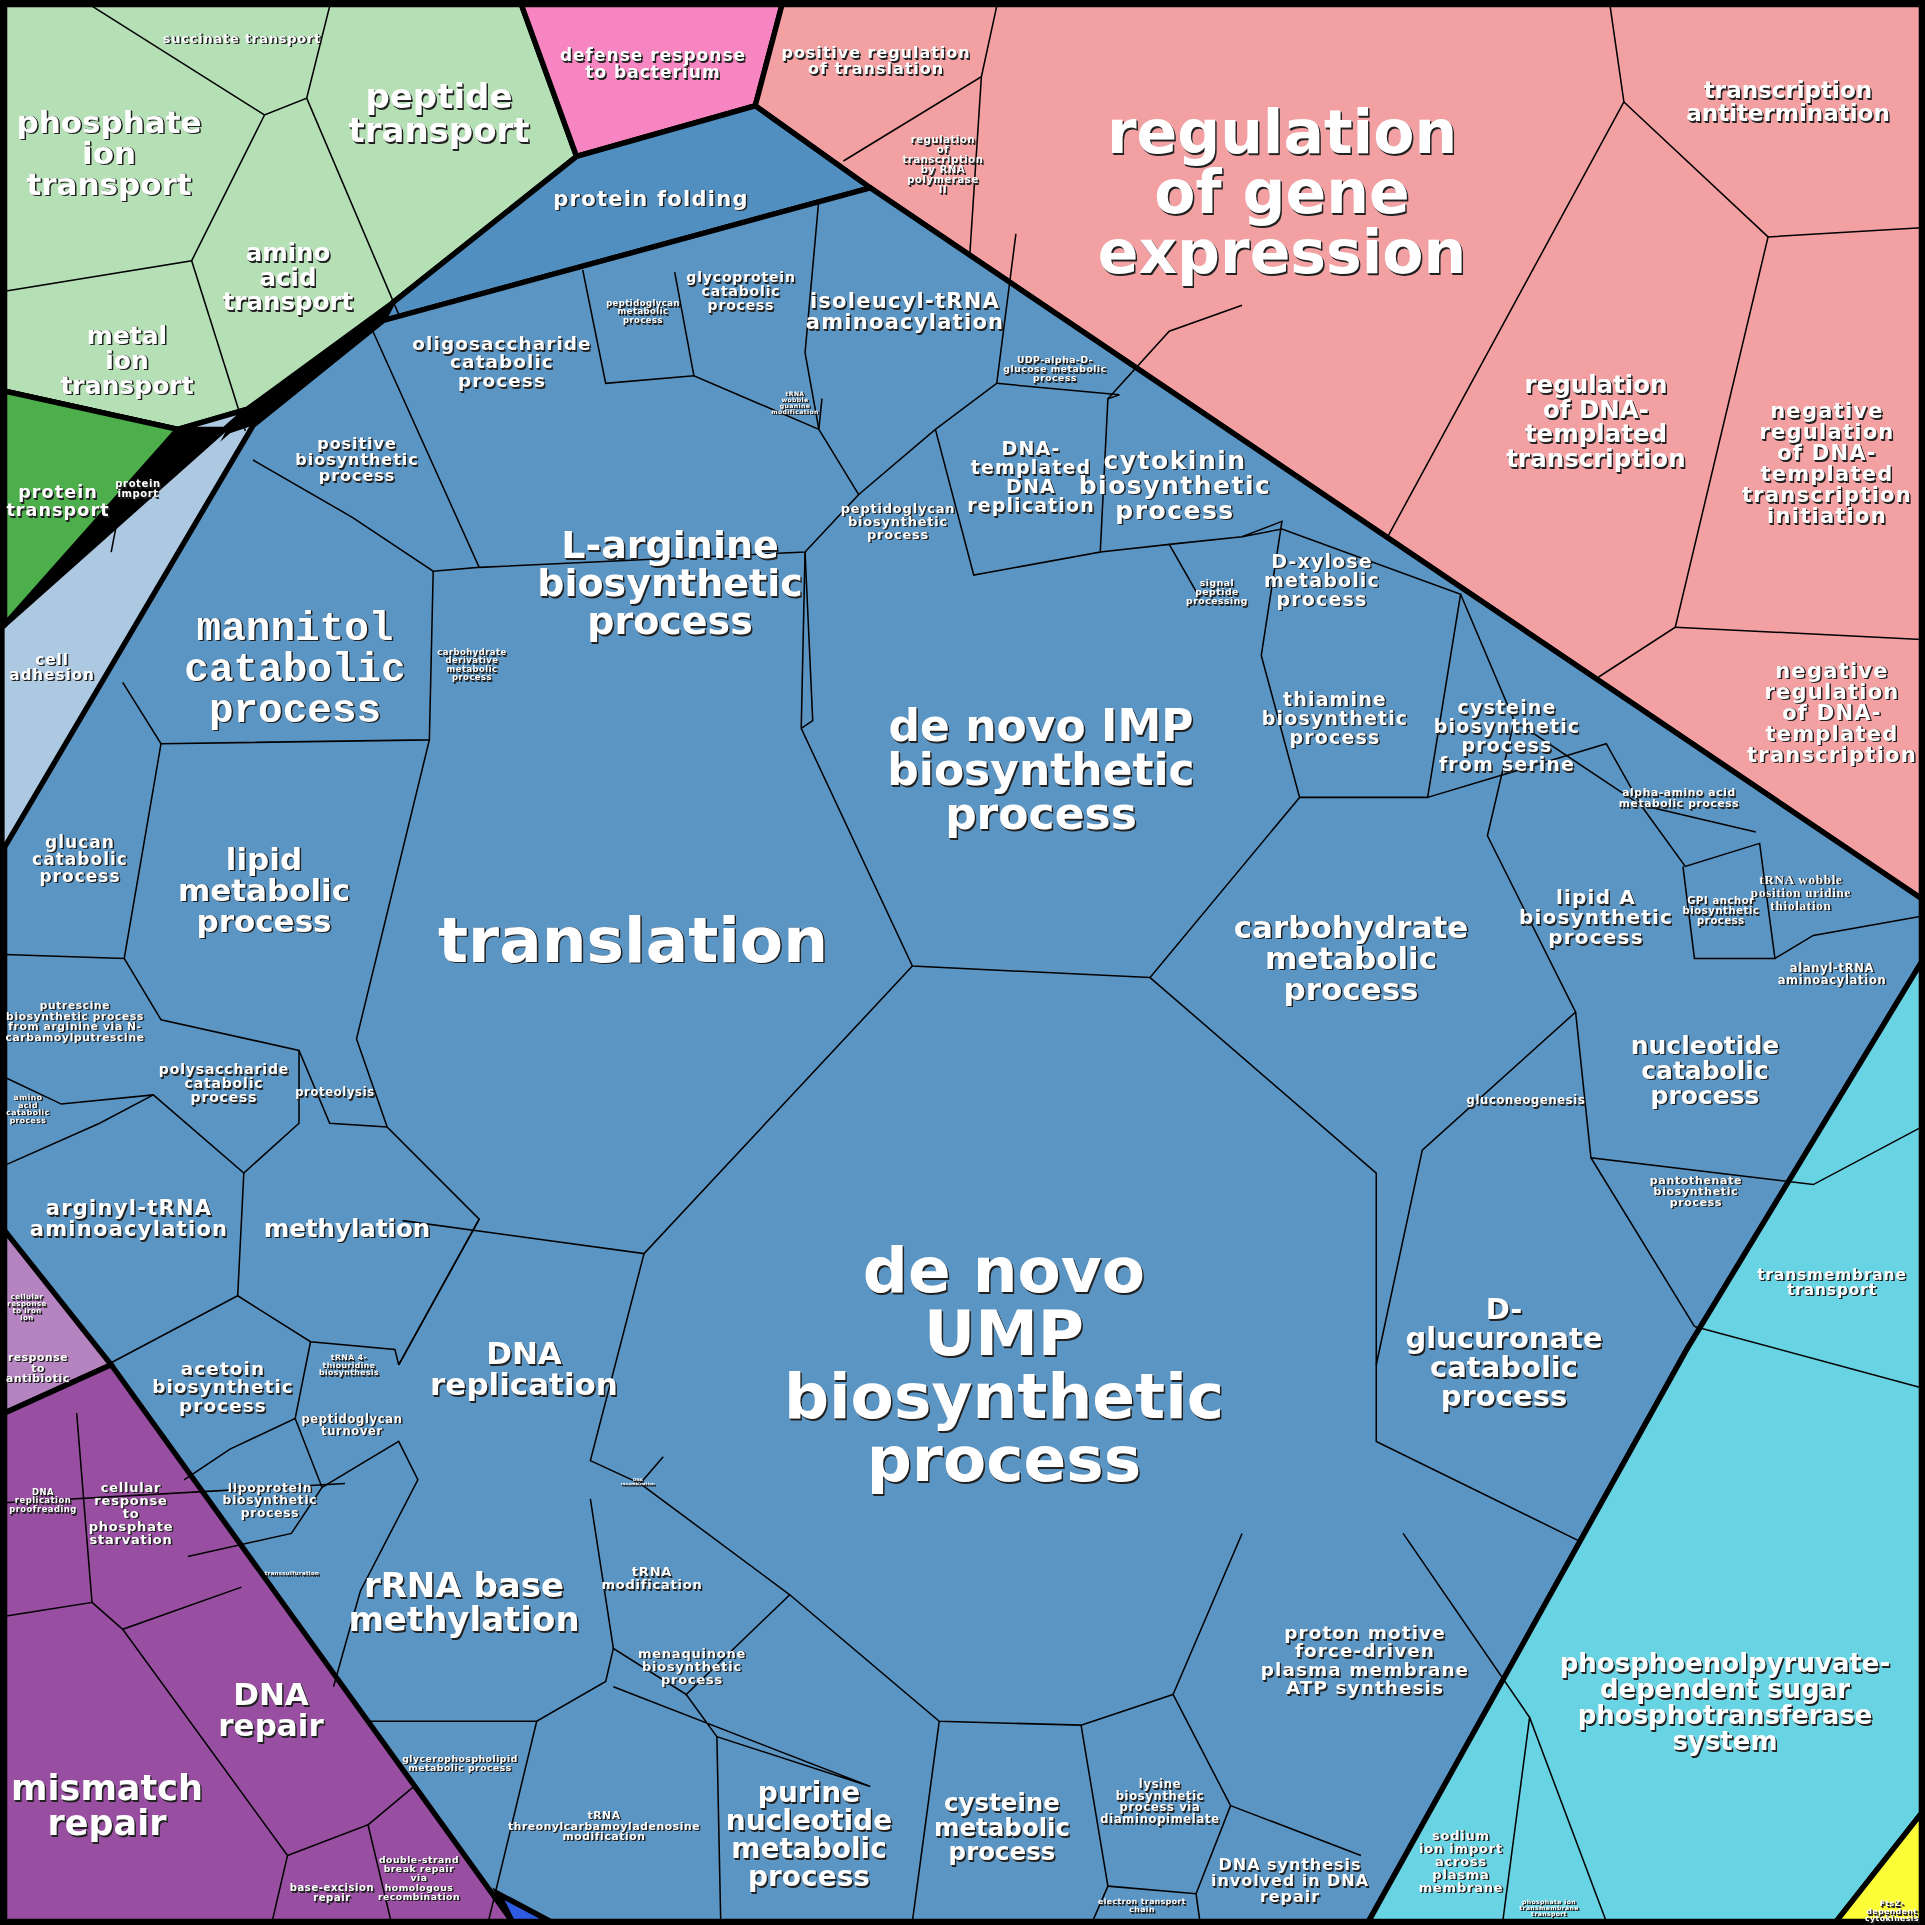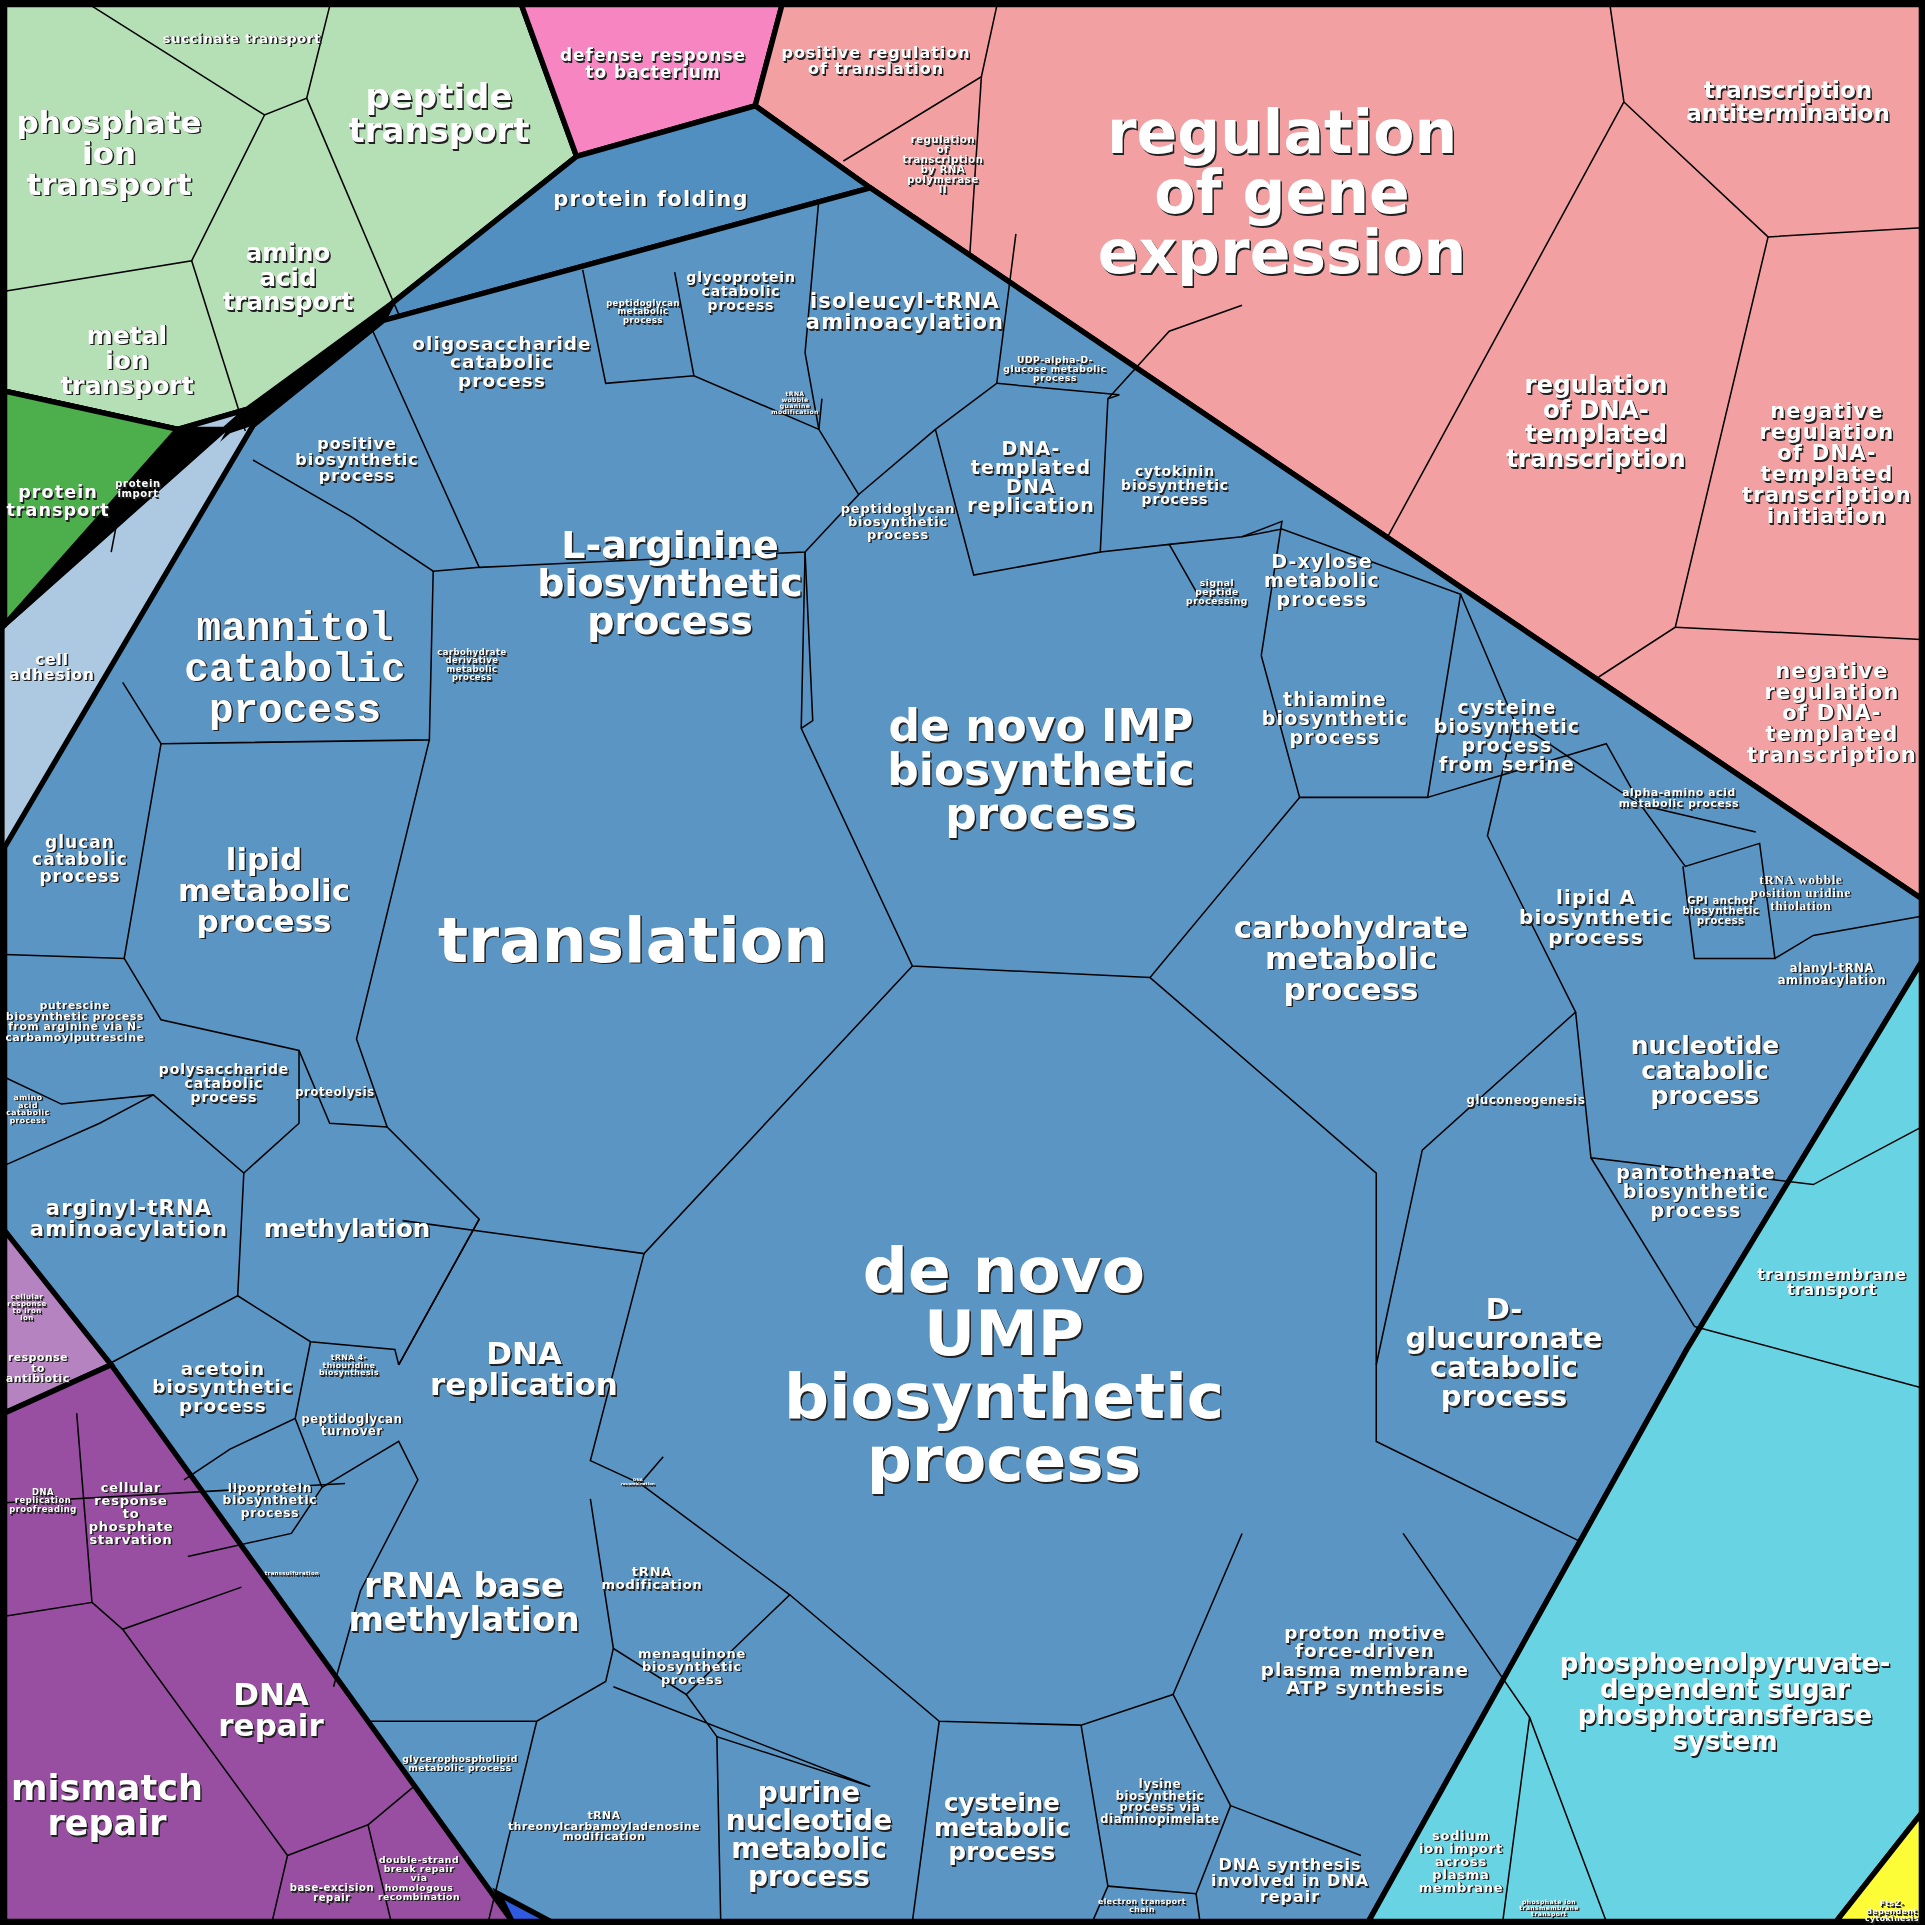--- a/index.html
+++ b/index.html
@@ -181,21 +181,21 @@
 glucose metabolic
 process</div>
     <div class="lbl w" style="left: 795px; top: 403px; font-size: 6.1px;">tRNA
 wobble
 guanine
 modification</div>
     <div class="lbl w" style="left: 1031px; top: 477px; font-size: 19px;">DNA-
 templated
 DNA
 replication</div>
-    <div class="lbl w" style="left: 1175px; top: 485px; font-size: 14px;">cytokinin
+    <div class="lbl w" style="left: 1175px; top: 485px; font-size: 25px;">cytokinin
 biosynthetic
 process</div>
     <div class="lbl w" style="left: 898px; top: 521px; font-size: 13px;">peptidoglycan
 biosynthetic
 process</div>
     <div class="lbl w" style="left: 357px; top: 460px; font-size: 16px;">positive
 biosynthetic
 process</div>
     <div class="lbl" style="left: 670px; top: 583px; font-size: 38px;">L-arginine
 biosynthetic
@@ -257,21 +257,21 @@
 process</div>
     <div class="lbl w" style="left: 224px; top: 1083px; font-size: 14px; text-align: center;">polysaccharide
 catabolic
 process</div>
     <div class="lbl w" style="left: 335px; top: 1093px; font-size: 11.5px;">proteolysis</div>
     <div class="lbl w" style="left: 28px; top: 1109px; font-size: 7.7px;">amino
 acid
 catabolic
 process</div>
     <div class="lbl w" style="left: 1526px; top: 1101px; font-size: 11.5px;">gluconeogenesis</div>
-    <div class="lbl w" style="left: 1696px; top: 1191px; font-size: 19px;">pantothenate
+    <div class="lbl w" style="left: 1696px; top: 1191px; font-size: 11px;">pantothenate
 biosynthetic
 process</div>
     <div class="lbl w" style="left: 129px; top: 1219px; font-size: 21px;">arginyl-tRNA
 aminoacylation</div>
     <div class="lbl" style="left: 347px; top: 1229px; font-size: 24.5px;">methylation</div>
     <div class="lbl" style="left: 1004px; top: 1365px; font-size: 63px;">de novo
 UMP
 biosynthetic
 process</div>
     <div class="lbl w" style="left: 1832px; top: 1283px; font-size: 15.3px;">transmembrane

